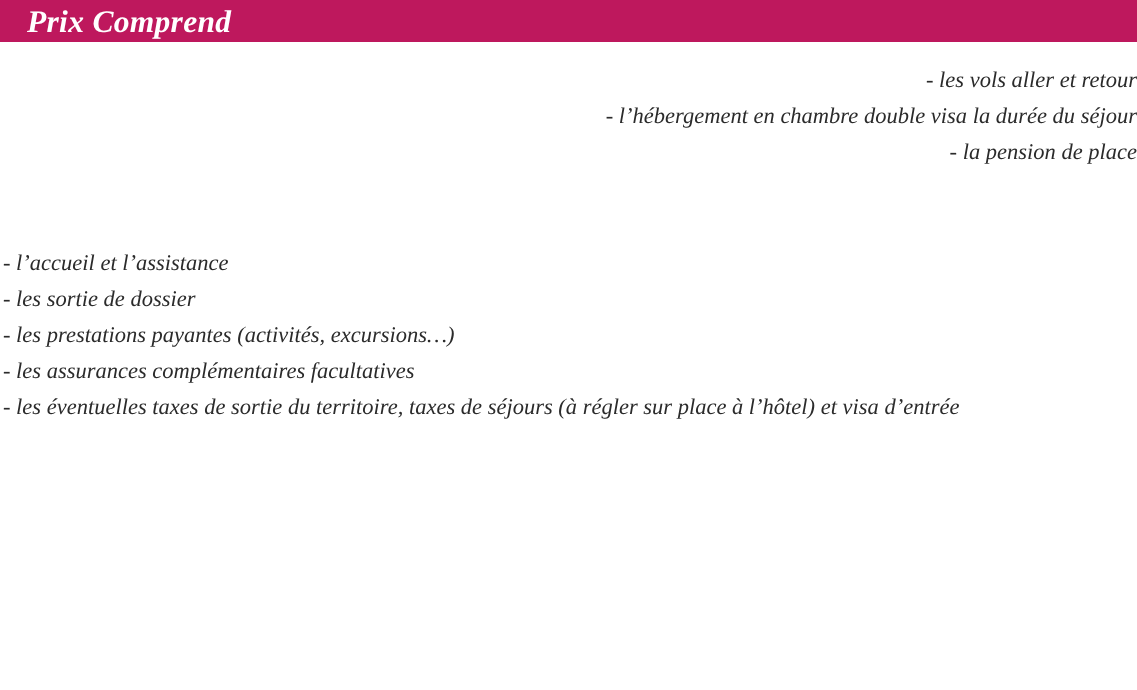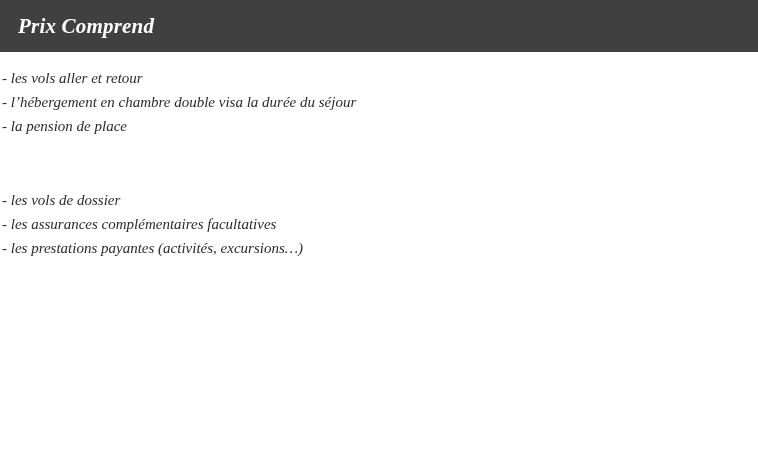--- a/index.html
+++ b/index.html
@@ -17,22 +17,22 @@
   .page {
     position: relative;
     width: 758px;
     height: 460px;
     box-sizing: border-box;
   }
   .section {
     width: 758px;
   }
   .section-header {
-    background: #404040;
-    height: 52px;
+    background: #be185d;
+    height: 28px;
     display: flex;
     align-items: center;
     box-sizing: border-box;
     padding: 0 0 0 18px;
   }
   .section-header .title {
     font-family: "Liberation Serif", serif;
     font-style: italic;
     font-weight: bold;
     font-size: 21px;
@@ -46,21 +46,21 @@
   .line-item {
     font-family: "Liberation Serif", serif;
     font-style: italic;
     font-size: 15px;
     color: #2b2b2b;
     padding: 0 0 0 2px;
     height: 24px;
     line-height: 24px;
     white-space: nowrap;
   }
-  #included-body .line-item { margin-bottom: 0px; }
+  #included-body .line-item { margin-bottom: 0px; text-align: right; }
   #included-body .line-item + .line-item { margin-top: 0px; }
   .gap-after-included {
     height: 36px;
   }
 </style>
 </head>
 <body>
 
 <div class="page">
 
@@ -72,19 +72,21 @@
       <div class="line-item">- les vols aller et retour</div>
       <div class="line-item">- l’hébergement en chambre double visa la durée du séjour</div>
       <div class="line-item">- la pension de place</div>
     </div>
   </div>
 
   <div class="gap-after-included"></div>
 
   <div class="section">
     <div class="section-body" id="excluded-body">
-      <div class="line-item">- les vols de dossier</div>
+      <div class="line-item">- l’accueil et l’assistance</div>
+      <div class="line-item">- les sortie de dossier</div>
+      <div class="line-item">- les prestations payantes (activités, excursions…)</div>
       <div class="line-item">- les assurances complémentaires facultatives</div>
-      <div class="line-item">- les prestations payantes (activités, excursions…)</div>
+      <div class="line-item">- les éventuelles taxes de sortie du territoire, taxes de séjours (à régler sur place à l’hôtel) et visa d’entrée</div>
     </div>
   </div>
 
 </div>
 
 </body></html>

